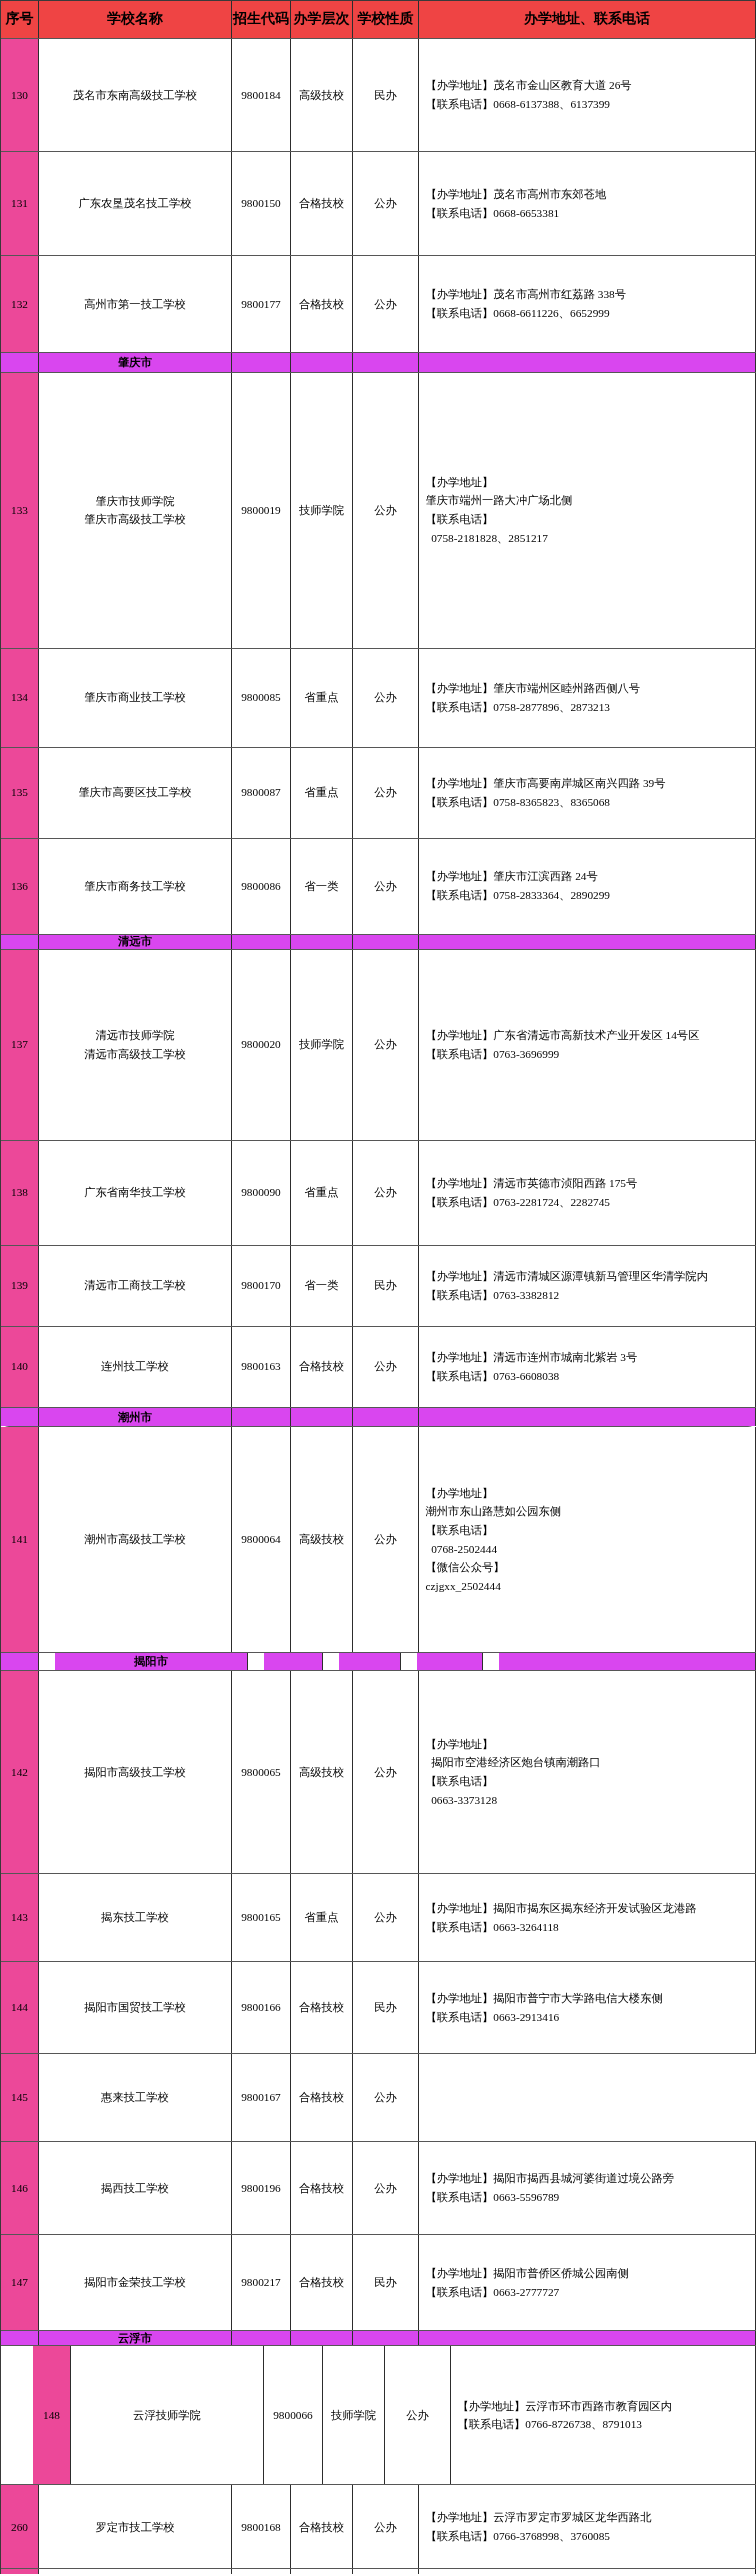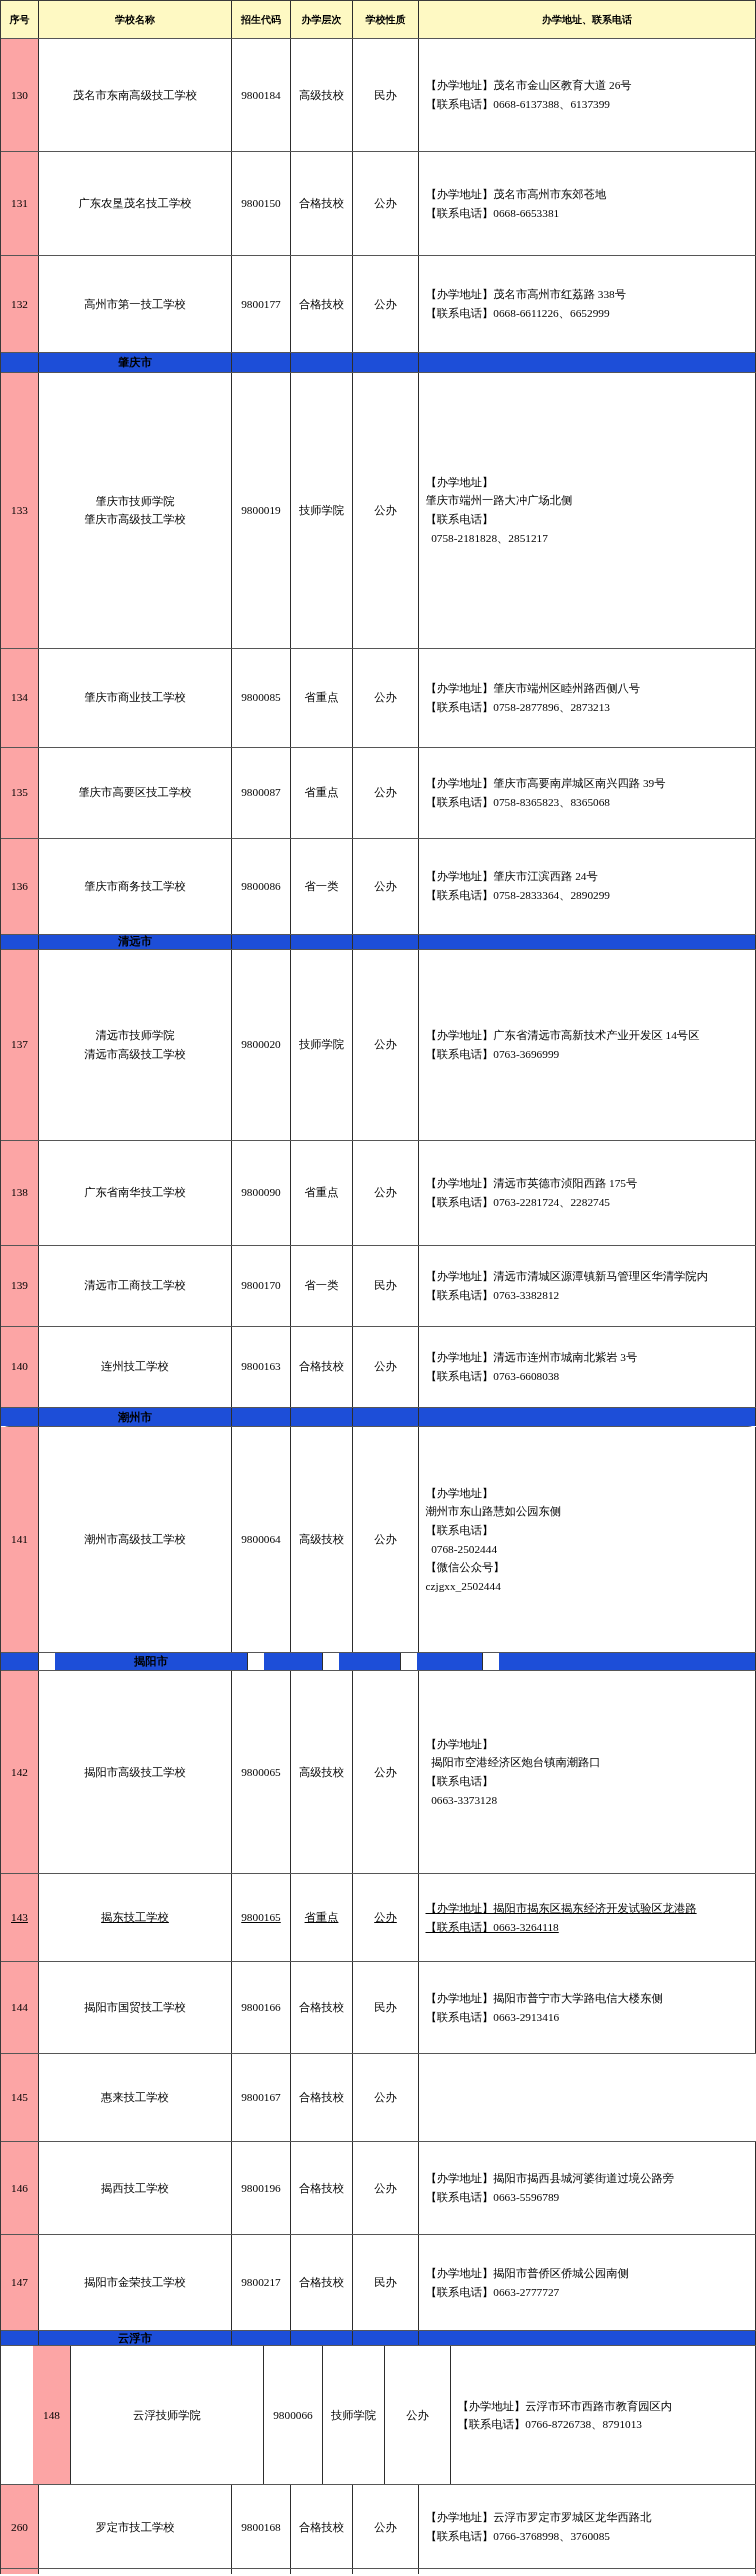--- a/index.html
+++ b/index.html
@@ -33,28 +33,28 @@
     overflow:hidden;
     line-height:1.6;
   }
   .cell.contact{
     align-items:flex-start;
     text-align:left;
     padding:3.2px 4.9px 3.2px 6.5px;
     white-space:pre-wrap;
     line-height:1.65;
   }
-  .serial{background:#fca5a5;}
+  .serial{background:#ec4899;}
   .header-row .cell{
-    background:#fef9c3;
+    background:#ef4444;
     font-weight:bold;
-    font-size:10px;
+    font-size:14px;
   }
   .section-row .cell{
-    background:#1d4ed8;
+    background:#d946ef;
     font-weight:bold;
   }
   .sliver .cell{border-right:0.8px solid #2d2d2d;}
   .name-line,.contact-line{display:block;width:100%;}
 </style>
 </head>
 <body>
 
 <div id="school-table">
   <div class="row header-row" style="height:38px">
@@ -223,21 +223,21 @@
       <div class="row school-row" style="height: 203px;">
         <div class="cell serial">142</div>
         <div class="cell">
           <div class="name-line">揭阳市高级技工学校</div>
         </div>
         <div class="cell">9800065</div>
         <div class="cell">高级技校</div>
         <div class="cell">公办</div>
         <div class="cell contact"><div class="contact-line">【办学地址】</div><div class="contact-line">  揭阳市空港经济区炮台镇南潮路口</div><div class="contact-line">【联系电话】</div><div class="contact-line">  0663-3373128</div></div>
       </div>
-      <div class="row school-row" style="height: 88px; text-decoration: underline;">
+      <div class="row school-row" style="height: 88px;">
         <div class="cell serial">143</div>
         <div class="cell">
           <div class="name-line">揭东技工学校</div>
         </div>
         <div class="cell">9800165</div>
         <div class="cell">省重点</div>
         <div class="cell">公办</div>
         <div class="cell contact"><div class="contact-line">【办学地址】揭阳市揭东区揭东经济开发试验区龙港路</div><div class="contact-line">【联系电话】0663-3264118</div></div>
       </div>
       <div class="row school-row" style="height: 92px;">

